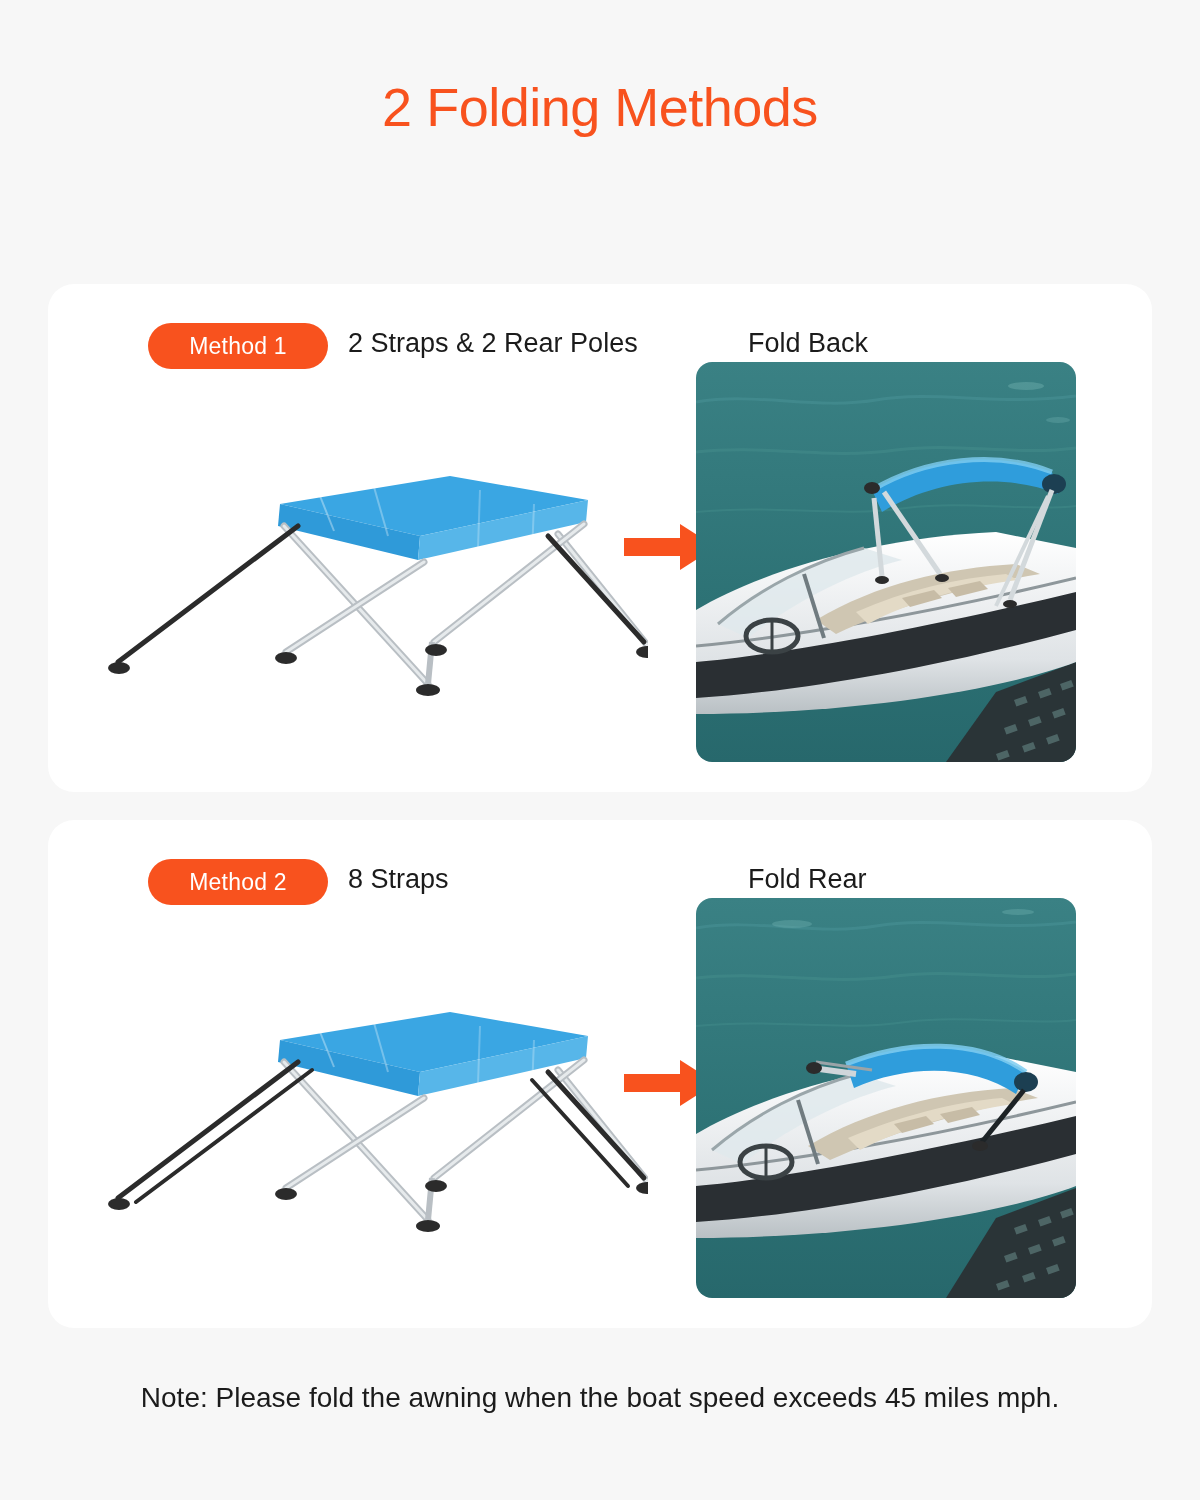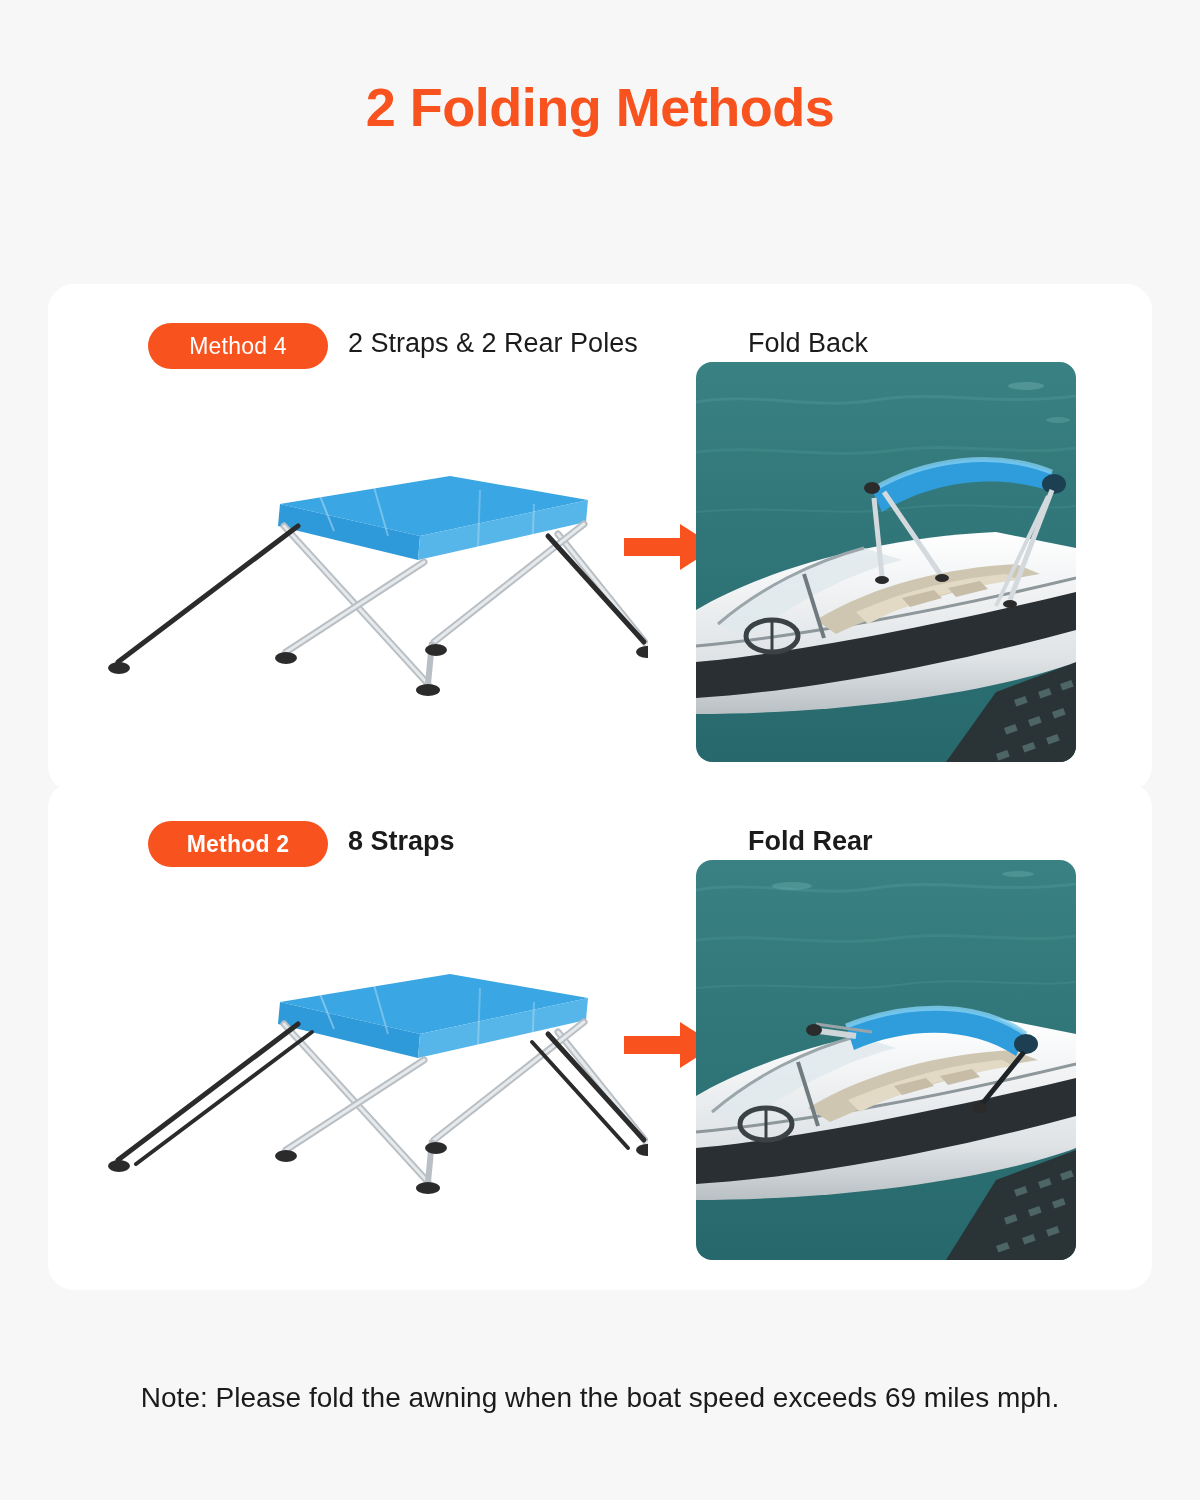--- a/index.html
+++ b/index.html
@@ -12,35 +12,35 @@
   }
   .page {
     position: relative;
     width: 1200px;
     height: 1500px;
     background: #f7f7f7;
   }
   .title {
     text-align: center;
     font-size: 54px;
-    font-weight: bold;
+    font-weight: normal;
     color: #f8521e;
     letter-spacing: -0.5px;
     padding-top: 78px;
     line-height: 1.1;
   }
   .card {
     position: absolute;
     left: 48px;
     width: 1104px;
     background: #ffffff;
     border-radius: 26px;
   }
   #card-1 { top: 284px; height: 508px; }
-  #card-2 { top: 782px; height: 508px; font-weight: bold; }
+  #card-2 { top: 820px; height: 508px; }
 
   .badge {
     position: absolute;
     left: 100px;
     width: 180px;
     height: 46px;
     background: #f8521e;
     border-radius: 23px;
     color: #fff;
     font-size: 23px;
@@ -124,21 +124,21 @@
 </style>
 </head>
 <body>
 
 <div class="page">
 
   <div class="title">2 Folding Methods</div>
 
   <div class="card" id="card-1">
 
-    <div class="badge badge-1">Method 4</div>
+    <div class="badge badge-1">Method 1</div>
     <div class="method-desc">2 Straps &amp; 2 Rear Poles</div>
     <div class="fold-label">Fold Back</div>
 
     <div class="illus">
       <svg width="560" height="390" viewBox="0 0 560 390">
 
         <path d="M192 120 L362 92 L500 116 L332 152 Z" fill="#3aa6e3"></path>
         <path d="M192 120 L332 152 L330 176 L190 142 Z" fill="#2f9ad9"></path>
         <path d="M332 152 L500 116 L498 138 L330 176 Z" fill="#57b6e9"></path>
 
@@ -342,15 +342,15 @@
 
         <path d="M116 170 L160 176" stroke="#cfd6da" stroke-width="6" fill="none"></path>
         <path d="M120 164 L176 172" stroke="#9aa4a8" stroke-width="3" fill="none"></path>
         <path d="M328 192 L286 244" stroke="#1d2326" stroke-width="5" fill="none"></path>
         <ellipse cx="284" cy="248" rx="8" ry="5" fill="#2b2b2b"></ellipse>
         <ellipse cx="118" cy="170" rx="8" ry="6" fill="#2b2b2b"></ellipse>
       </svg>
     </div>
   </div>
 
-  <div class="note">Note: Please fold the awning when the boat speed exceeds 69 miles mph.</div>
+  <div class="note">Note: Please fold the awning when the boat speed exceeds 45 miles mph.</div>
 
 </div>
 
 </body></html>

